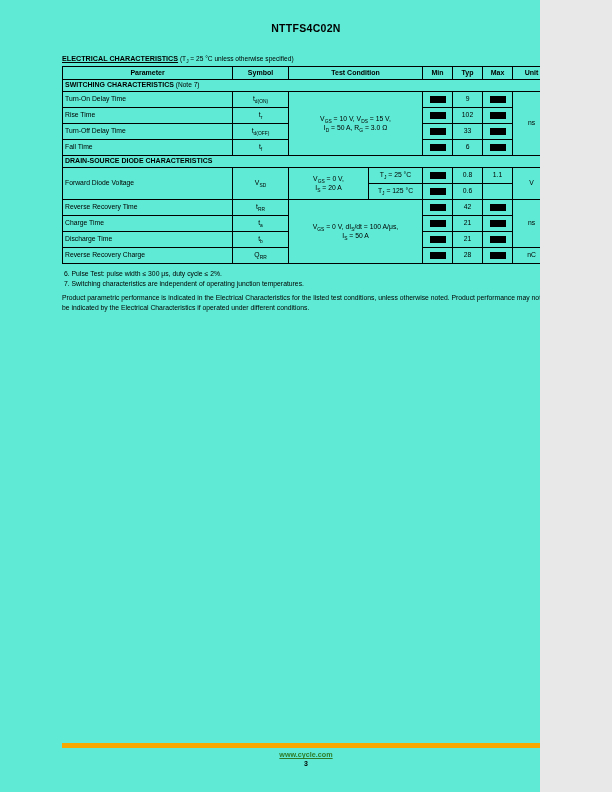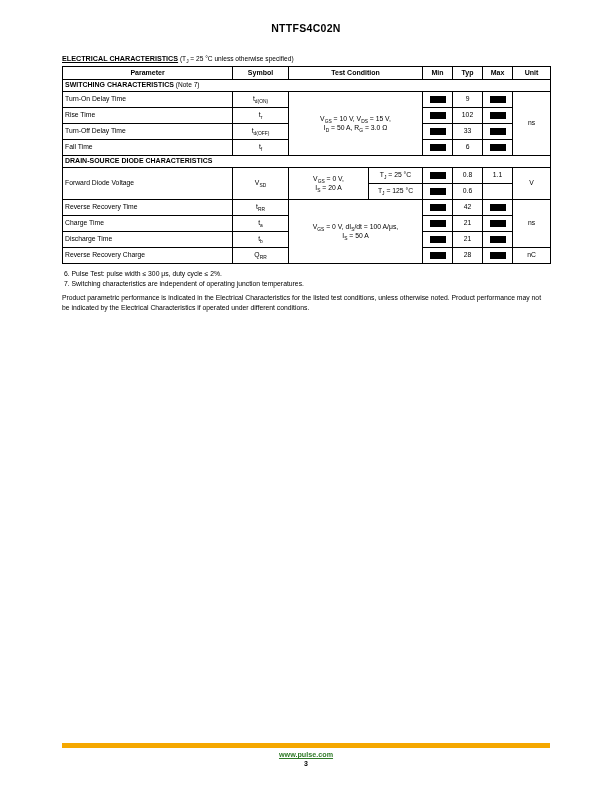--- a/index.html
+++ b/index.html
@@ -4,22 +4,22 @@
 <style>
   * { margin: 0; padding: 0; box-sizing: border-box; }
   html, body { background: #e8e8e8; }
   body {
     width: 612px; height: 792px;
     font-family: "Liberation Sans", "DejaVu Sans", sans-serif;
     color: #000;
   }
   .page {
     position: relative;
-    width: 612px; height: 792px;
-    background: #ffffff;
+    width: 540px; height: 792px;
+    background: #5eead4;
     overflow: hidden;
   }
   .doc-title {
     position: absolute; top: 22px; left: 0; width: 612px;
     text-align: center; font-size: 10.5px; font-weight: bold; letter-spacing: 0.3px;
   }
   .heading {
     position: absolute; top: 54px; left: 62px; width: 488px;
     font-size: 7.2px; white-space: nowrap;
   }
@@ -234,17 +234,17 @@
 
   <div class="notes">
     <div class="note">6.  Pulse Test: pulse width ≤ 300 μs, duty cycle ≤ 2%.</div>
     <div class="note">7.  Switching characteristics are independent of operating junction temperatures.</div>
   </div>
 
   <div class="disclaimer">Product parametric performance is indicated in the Electrical Characteristics for the listed test conditions, unless otherwise noted. Product performance may not be indicated by the Electrical Characteristics if operated under different conditions.</div>
 
   <div class="footer-bar" style="background: rgb(245, 168, 0);"></div>
   <div class="footer-link">
-    <a style="color: rgb(47, 122, 39);">www.pulse.com</a>
+    <a style="color: rgb(47, 122, 39);">www.cycle.com</a>
   </div>
   <div class="page-num">3</div>
 
 </div>
 
 </body></html>

